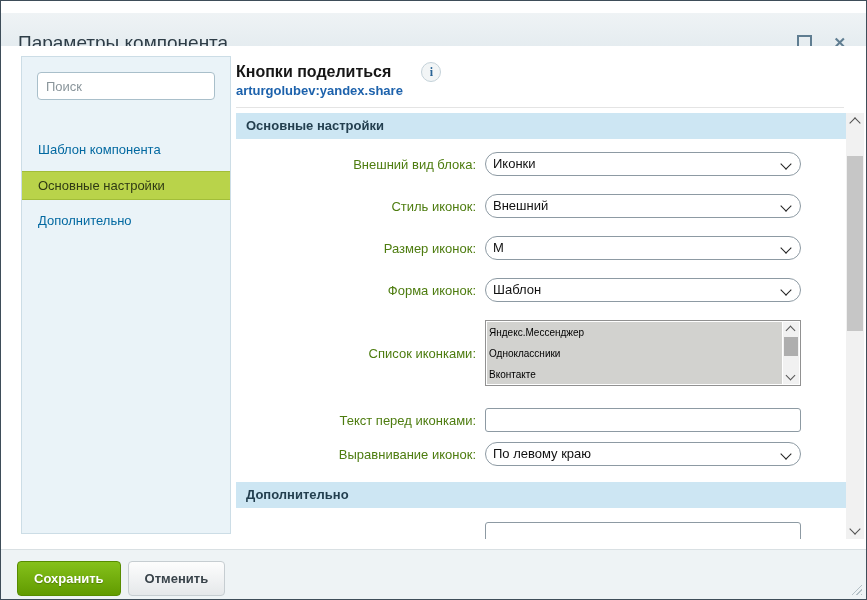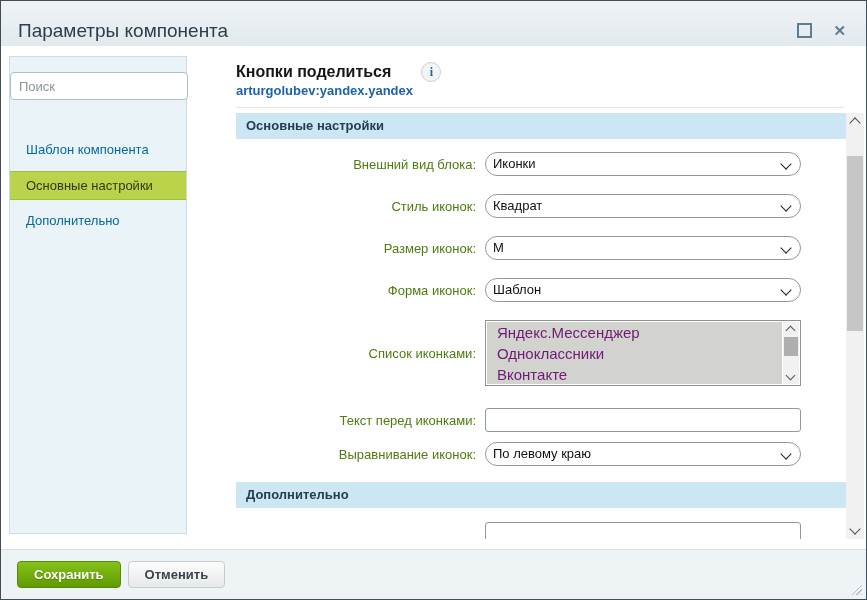--- a/index.html
+++ b/index.html
@@ -1,34 +1,34 @@
 <!DOCTYPE html>
 <html><head>
 <meta charset="utf-8">
 <style>
   html,body{margin:0;padding:0;background:#fff;}
   body{width:867px;height:600px;font-family:"Liberation Sans",sans-serif;}
   .window{position:relative;width:867px;height:600px;box-sizing:border-box;
           border:1px solid #3e4d59;background:#fff;overflow:hidden;}
 
   
-  .titlebar{position:absolute;top:0;left:0;right:0;height:60px;
+  .titlebar{position:absolute;top:12px;left:0;right:0;height:60px;
             background:linear-gradient(#eff3f5,#dde7ec);
             border-bottom:1px solid #aeb9be;display:flex;align-items:center;
             padding:0 20px 0 17px;box-sizing:border-box;}
   .titlebar .title{font-size:19px;color:#2e3d47;}
   .win-controls{margin-left:auto;display:flex;align-items:center;gap:21px;}
   .btn-max{width:11px;height:11px;border:2px solid #5f7d91;cursor:pointer;}
   .btn-close{font-size:15px;font-weight:bold;color:#5f7d91;cursor:pointer;line-height:1;}
 
   
   .content{position:absolute;top:45px;left:0;right:0;bottom:0;background:#fff;}
 
   
-  .sidebar{position:absolute;left:8px;top:10px;width:178px;height:478px;
+  .sidebar{position:absolute;left:20px;top:10px;width:210px;height:478px;
            background:#eaf3f8;border:1px solid #ccdde6;box-sizing:border-box;}
   .search-input{display:block;margin:15px auto 0;width:178px;height:28px;
                 box-sizing:border-box;border:1px solid #a9bfca;border-radius:4px;
                 padding:0 8px;font-size:13px;font-family:inherit;background:#fff;color:#333;outline:none;}
   .search-input::placeholder{color:#8a959b;}
   .menu{margin-top:36px;}
   .menu-item{height:28px;line-height:28px;padding-left:16px;font-size:13px;
              color:#0369a1;margin-bottom:7px;cursor:pointer;}
   .menu-item.selected{background:#b9d34a;border-top:1px solid #a2bd39;
              border-bottom:1px solid #a2bd39;height:27px;line-height:27px;color:#2f3a14;}
@@ -57,39 +57,39 @@
   .chev{position:absolute;right:10px;top:7px;width:7px;height:7px;
         border-right:1.5px solid #222;border-bottom:1.5px solid #222;transform:rotate(45deg);}
   .tinput{width:100%;height:24px;box-sizing:border-box;border:1px solid #8d9aa3;
           border-radius:3px;background:#fff;font-size:13px;font-family:inherit;
           padding:0 7px;outline:none;color:#111;}
 
   
   .listbox{height:66px;box-sizing:border-box;border:1px solid #919191;background:#fff;
            position:relative;padding:1px 18px 1px 1px;}
   .lopts{height:100%;background:#d2d2cf;overflow:hidden;}
-  .lopt{height:21px;line-height:21px;padding-left:10px;font-size:15px;color:#701a75;cursor:pointer;}
+  .lopt{height:21px;line-height:21px;padding-left:2px;font-size:10px;color:#000000;cursor:pointer;}
   .lscroll{position:absolute;right:1px;top:1px;bottom:1px;width:16px;background:#f1f1f1;}
   .l-arr-up,.l-arr-down{position:absolute;left:4px;width:6px;height:6px;cursor:pointer;}
   .l-arr-up{top:5px;border-left:1.5px solid #555;border-top:1.5px solid #555;transform:rotate(45deg);}
   .l-arr-down{bottom:5px;border-right:1.5px solid #555;border-bottom:1.5px solid #555;transform:rotate(45deg);}
   .l-thumb{position:absolute;left:1px;top:15px;width:14px;height:19px;background:#aeaeae;cursor:pointer;}
 
   
   .vscroll{position:absolute;top:67px;left:610px;width:18px;height:426px;background:#f1f1f1;}
   .v-arr-up,.v-arr-down{position:absolute;left:5px;width:7px;height:7px;cursor:pointer;}
   .v-arr-up{top:6px;border-left:1.5px solid #505050;border-top:1.5px solid #505050;transform:rotate(45deg);}
   .v-arr-down{bottom:6px;border-right:1.5px solid #505050;border-bottom:1.5px solid #505050;transform:rotate(45deg);}
   .v-thumb{position:absolute;left:1px;top:43px;width:16px;height:175px;background:#c6c6c6;cursor:pointer;}
 
   
   .footer{position:absolute;left:0;right:0;bottom:0;height:50px;background:#eef3f5;
           border-top:1px solid #d9e0e3;box-sizing:border-box;}
   .footer-btns{display:flex;gap:7px;padding:11px 0 0 16px;}
-  .btn{height:27px;padding:0 16px;border-radius:4px;font-size:13px;font-weight:bold;
+  .btn{height:35px;padding:0 16px;border-radius:4px;font-size:13px;font-weight:bold;
        font-family:inherit;cursor:pointer;}
   .btn-save{background:linear-gradient(#85c11b,#619b00);border:1px solid #578c00;
             color:#fff;text-shadow:0 1px 1px rgba(0,0,0,.25);}
   .btn-cancel{background:linear-gradient(#fdfdfd,#e5e8ea);border:1px solid #c6cdd1;color:#39434a;}
   .resize-grip{position:absolute;right:4px;bottom:4px;width:13px;height:13px;
        background:repeating-linear-gradient(135deg,transparent 0 2px,#b4c0c6 2px 3px);
        clip-path:polygon(100% 0,100% 100%,0 100%);cursor:nwse-resize;}
 </style>
 </head>
 <body>
@@ -120,21 +120,21 @@
         </div>
       </div>
     </div>
 
     <div class="main">
 
       <div class="head-row">
         <span class="page-title">Кнопки поделиться</span>
         <span class="info-icon">i</span>
       </div>
-      <div class="component-link">arturgolubev:yandex.yandex</div>
+      <div class="component-link">arturgolubev:yandex.share</div>
       <div class="head-divider"></div>
 
       <div class="settings">
 
         <div class="section-header">
           <span>Основные настройки</span>
         </div>
 
         <div class="frow">
           <div class="flabel">Внешний вид блока:</div>
@@ -143,21 +143,21 @@
               <span>Иконки</span>
               <span class="chev"></span>
             </div>
           </div>
         </div>
 
         <div class="frow">
           <div class="flabel">Стиль иконок:</div>
           <div class="fcontrol">
             <div class="sel">
-              <span>Квадрат</span>
+              <span>Внешний</span>
               <span class="chev"></span>
             </div>
           </div>
         </div>
 
         <div class="frow">
           <div class="flabel">Размер иконок:</div>
           <div class="fcontrol">
             <div class="sel">
               <span>M</span>

